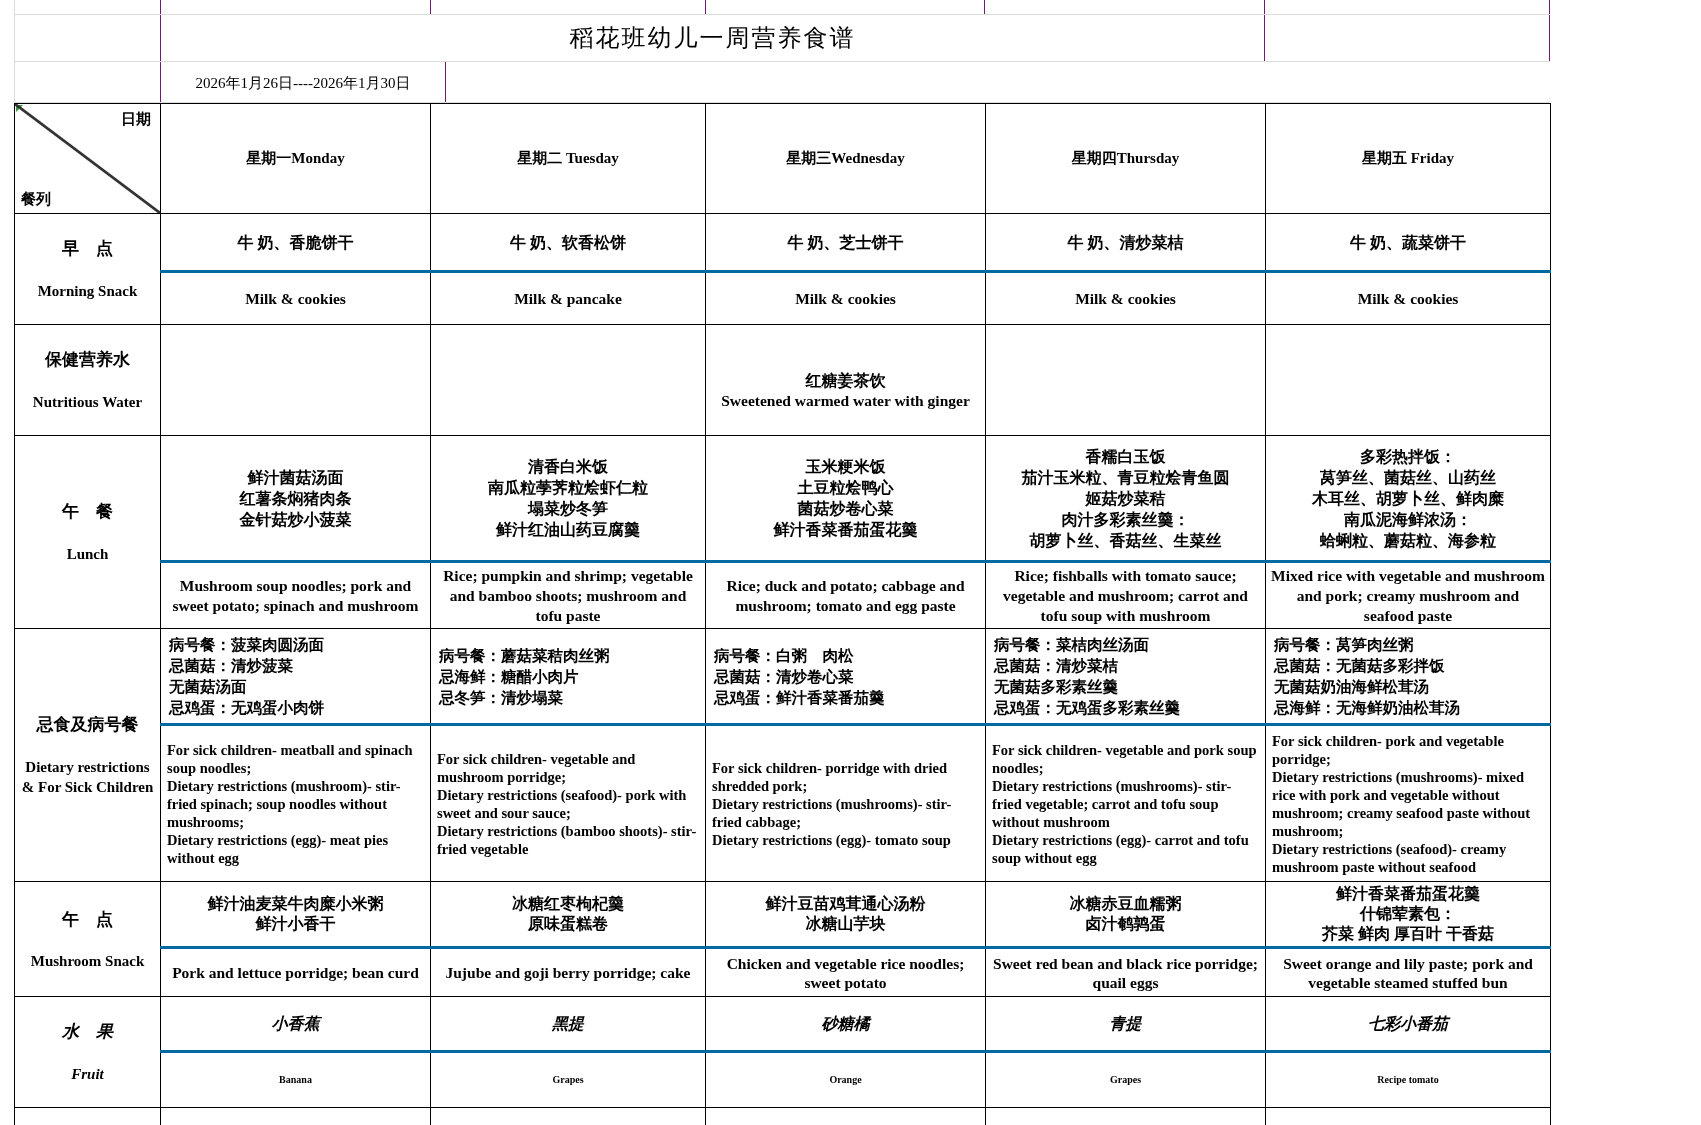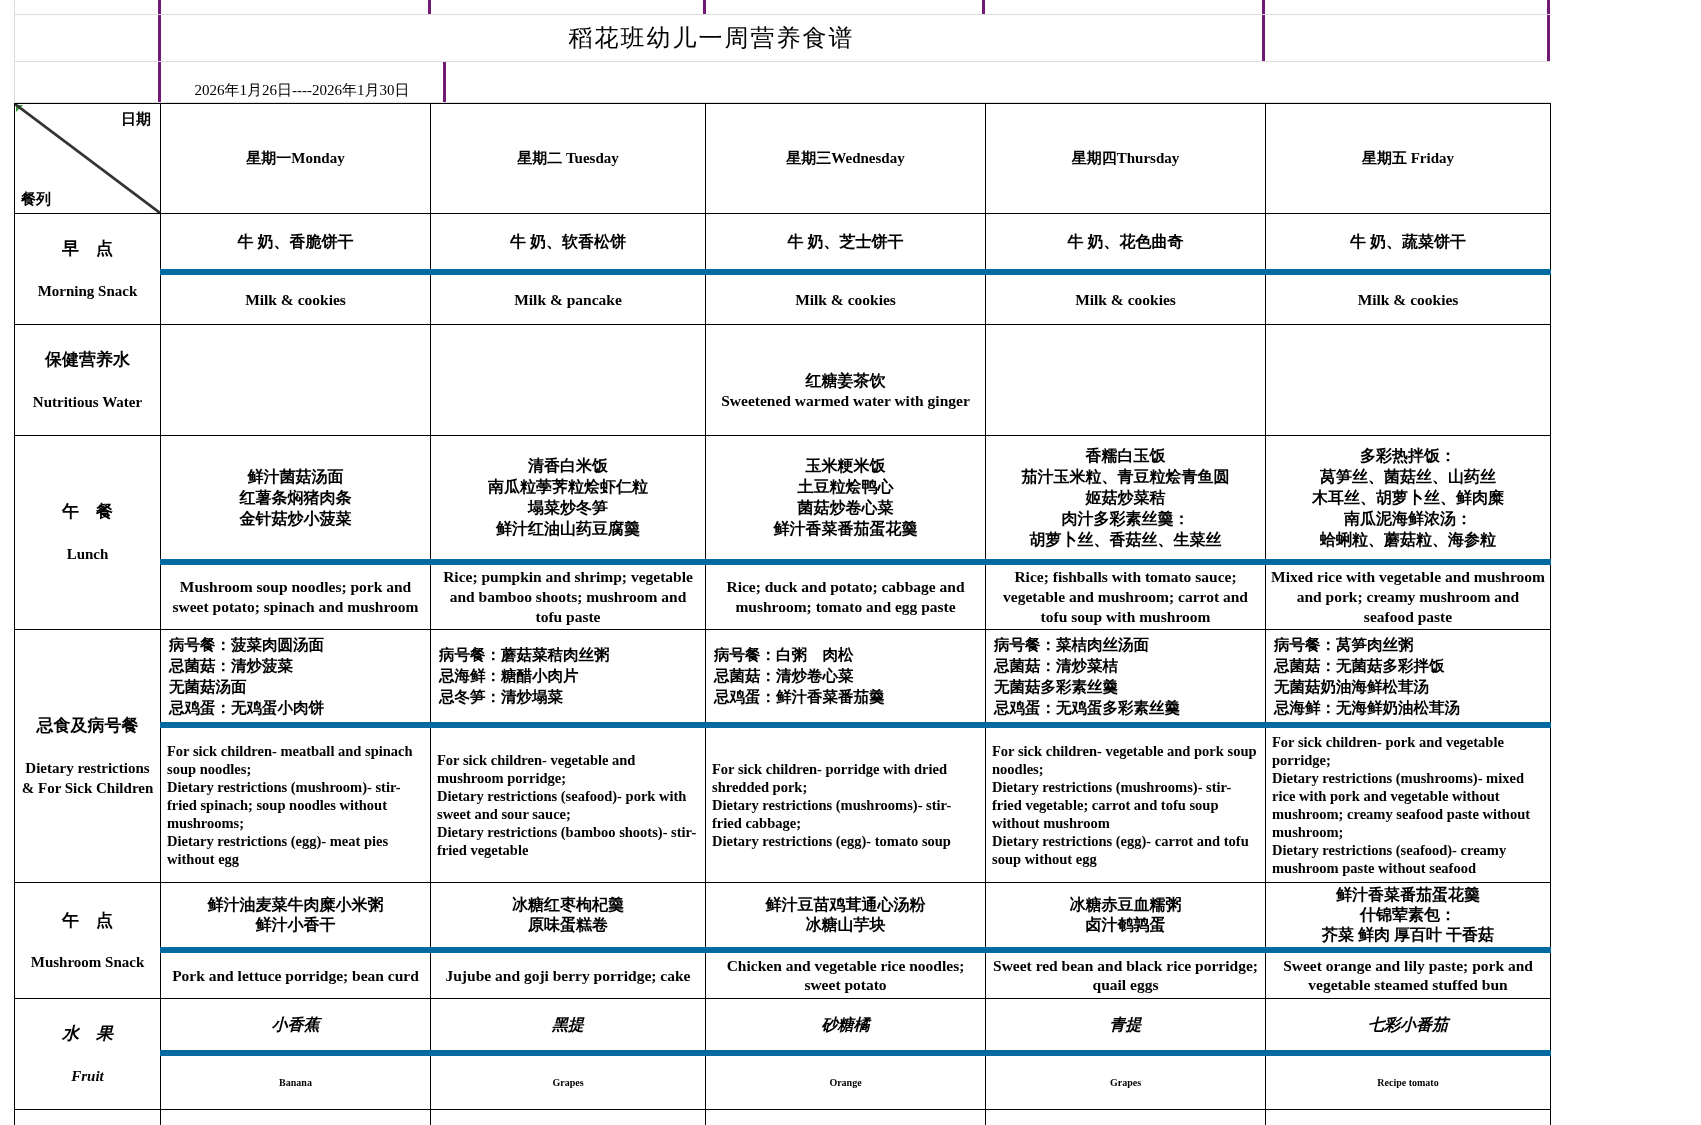--- a/index.html
+++ b/index.html
@@ -3,38 +3,38 @@
 <meta charset="utf-8">
 <style>
   html,body{margin:0;padding:0;background:#ffffff;}
   body{width:1701px;height:1125px;position:relative;overflow:hidden;
        font-family:"Liberation Serif","DejaVu Serif",serif;color:#000;}
   .sheet{position:absolute;left:14px;top:0;width:1536px;}
 
   
   .toparea{border-left:1px solid #dcdcdc;}
   .gridrow{display:flex;border-bottom:1px solid #dcdcdc;box-sizing:border-box;}
-  .gridrow .gc{box-sizing:border-box;border-right:3px solid #701a75;height:100%;text-align:center;}
+  .gridrow .gc{box-sizing:border-box;border-right:1px solid #701a75;height:100%;text-align:center;}
   .r1{height:15px;}
   .r2{height:47px;}
   .r3{height:41px;}
   .title-cell{display:flex;align-items:center;justify-content:center;
       font-size:24px;letter-spacing:2px;}
   .subtitle-cell{display:flex;align-items:center;justify-content:center;
       font-weight:bold;font-size:20px;}
   .date-cell{display:flex;align-items:flex-end;justify-content:center;
-      font-size:15px;padding-bottom:2px;}
+      font-size:15px;padding-bottom:9px;}
 
   
   table.menu{border-collapse:collapse;table-layout:fixed;width:1536px;}
   table.menu td{border:1.5px solid #000;vertical-align:middle;text-align:center;
       font-weight:bold;font-size:16px;line-height:21px;white-space:pre-line;
       padding:2px 4px;box-sizing:border-box;overflow:hidden;}
   tr.subtop td{border-bottom:1px solid #d9d9d9;}
-  tr.subbot td{border-top:6px solid #0369a1;}
+  tr.subbot td{border-top:3px solid #0369a1;}
   td.lbl{border:1.5px solid #000 !important;}
   .lz{font-size:17px;line-height:23px;}
   .le{font-size:15px;line-height:20px;}
   tr.hdr td{height:49px;font-size:15px;}
   td.diag{position:relative;padding:0;}
   td.diag svg{position:absolute;left:0;top:0;width:100%;height:100%;}
   .diag-top{position:absolute;right:9px;top:5px;font-size:15px;}
   .diag-bot{position:absolute;left:6px;bottom:3px;font-size:15px;}
   .corner-marker{position:absolute;left:1px;top:1px;width:0;height:0;
       border-top:7px solid #3a9a3a;border-right:7px solid transparent;}
@@ -109,21 +109,21 @@
     </tr>
 
     <tr class="ms-zh subtop">
       <td class="lbl" rowspan="2">
         <div class="lz">早　点</div>
         <div class="le">Morning Snack</div>
       </td>
       <td>牛 奶、香脆饼干</td>
       <td>牛 奶、软香松饼</td>
       <td>牛 奶、芝士饼干</td>
-      <td>牛 奶、花色曲奇</td>
+      <td>牛 奶、清炒菜桔</td>
       <td>牛 奶、蔬菜饼干</td>
     </tr>
     <tr class="ms-en subbot">
       <td>Milk &amp; cookies</td>
       <td>Milk &amp; pancake</td>
       <td>Milk &amp; cookies</td>
       <td>Milk &amp; cookies</td>
       <td>Milk &amp; cookies</td>
     </tr>
 

